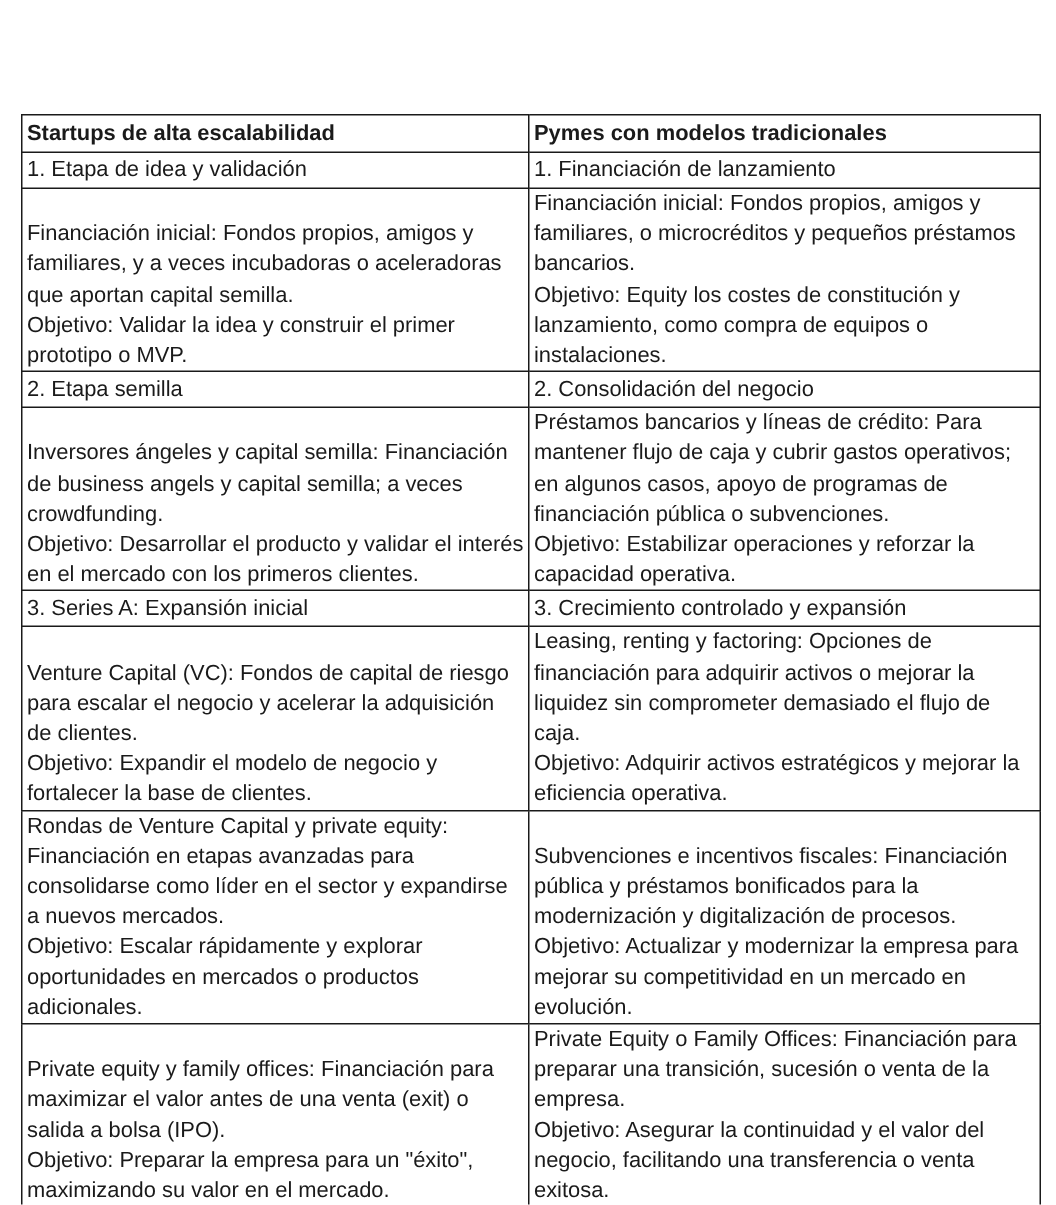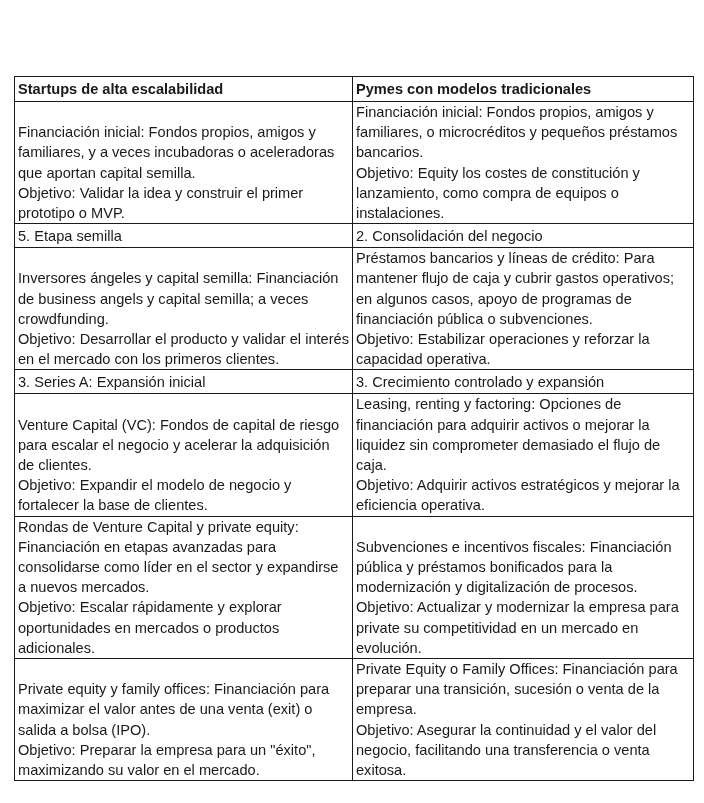--- a/index.html
+++ b/index.html
@@ -29,33 +29,37 @@
       <col class="c2">
     </colgroup>
   <thead>
     <tr>
       <th class="hdr">Startups de alta escalabilidad</th>
       <th class="hdr">Pymes con modelos tradicionales</th>
     </tr>
   </thead>
   <tbody>
 
+    <tr class="title">
+      <td>1. Etapa de idea y validación</td>
+      <td>1. Financiación de lanzamiento</td>
+    </tr>
     <tr style="height:121px">
       <td style="vertical-align:bottom">
         <span class="para">Financiación inicial: Fondos propios, amigos y familiares, y a veces incubadoras o aceleradoras que aportan capital semilla.</span>
         <span class="para">Objetivo: Validar la idea y construir el primer prototipo o MVP.</span>
       </td>
       <td style="vertical-align:top">
         <span class="para">Financiación inicial: Fondos propios, amigos y familiares, o microcréditos y pequeños préstamos bancarios.</span>
         <span class="para">Objetivo: Equity los costes de constitución y lanzamiento, como compra de equipos o instalaciones.</span>
       </td>
     </tr>
 
     <tr class="title">
-      <td>5. Etapa semilla</td>
+      <td>2. Etapa semilla</td>
       <td>2. Consolidación del negocio</td>
     </tr>
     <tr style="height:120px">
       <td style="vertical-align:bottom">
         <span class="para">Inversores ángeles y capital semilla: Financiación de business angels y capital semilla; a veces crowdfunding.</span>
         <span class="para">Objetivo: Desarrollar el producto y validar el interés en el mercado con los primeros clientes.</span>
       </td>
       <td style="vertical-align:top">
         <span class="para">Préstamos bancarios y líneas de crédito: Para mantener flujo de caja y cubrir gastos operativos; en algunos casos, apoyo de programas de financiación pública o subvenciones.</span>
         <span class="para">Objetivo: Estabilizar operaciones y reforzar la capacidad operativa.</span>
@@ -77,21 +81,21 @@
       </td>
     </tr>
 
     <tr style="height:140px">
       <td style="vertical-align:top">
         <span class="para">Rondas de Venture Capital y private equity: Financiación en etapas avanzadas para consolidarse como líder en el sector y expandirse a nuevos mercados.</span>
         <span class="para">Objetivo: Escalar rápidamente y explorar oportunidades en mercados o productos adicionales.</span>
       </td>
       <td style="vertical-align:bottom">
         <span class="para">Subvenciones e incentivos fiscales: Financiación pública y préstamos bonificados para la modernización y digitalización de procesos.</span>
-        <span class="para">Objetivo: Actualizar y modernizar la empresa para private su competitividad en un mercado en evolución.</span>
+        <span class="para">Objetivo: Actualizar y modernizar la empresa para mejorar su competitividad en un mercado en evolución.</span>
       </td>
     </tr>
 
     <tr style="height:121px">
       <td style="vertical-align:bottom">
         <span class="para">Private equity y family offices: Financiación para maximizar el valor antes de una venta (exit) o salida a bolsa (IPO).</span>
         <span class="para">Objetivo: Preparar la empresa para un "éxito", maximizando su valor en el mercado.</span>
       </td>
       <td style="vertical-align:top">
         <span class="para">Private Equity o Family Offices: Financiación para preparar una transición, sucesión o venta de la empresa.</span>

